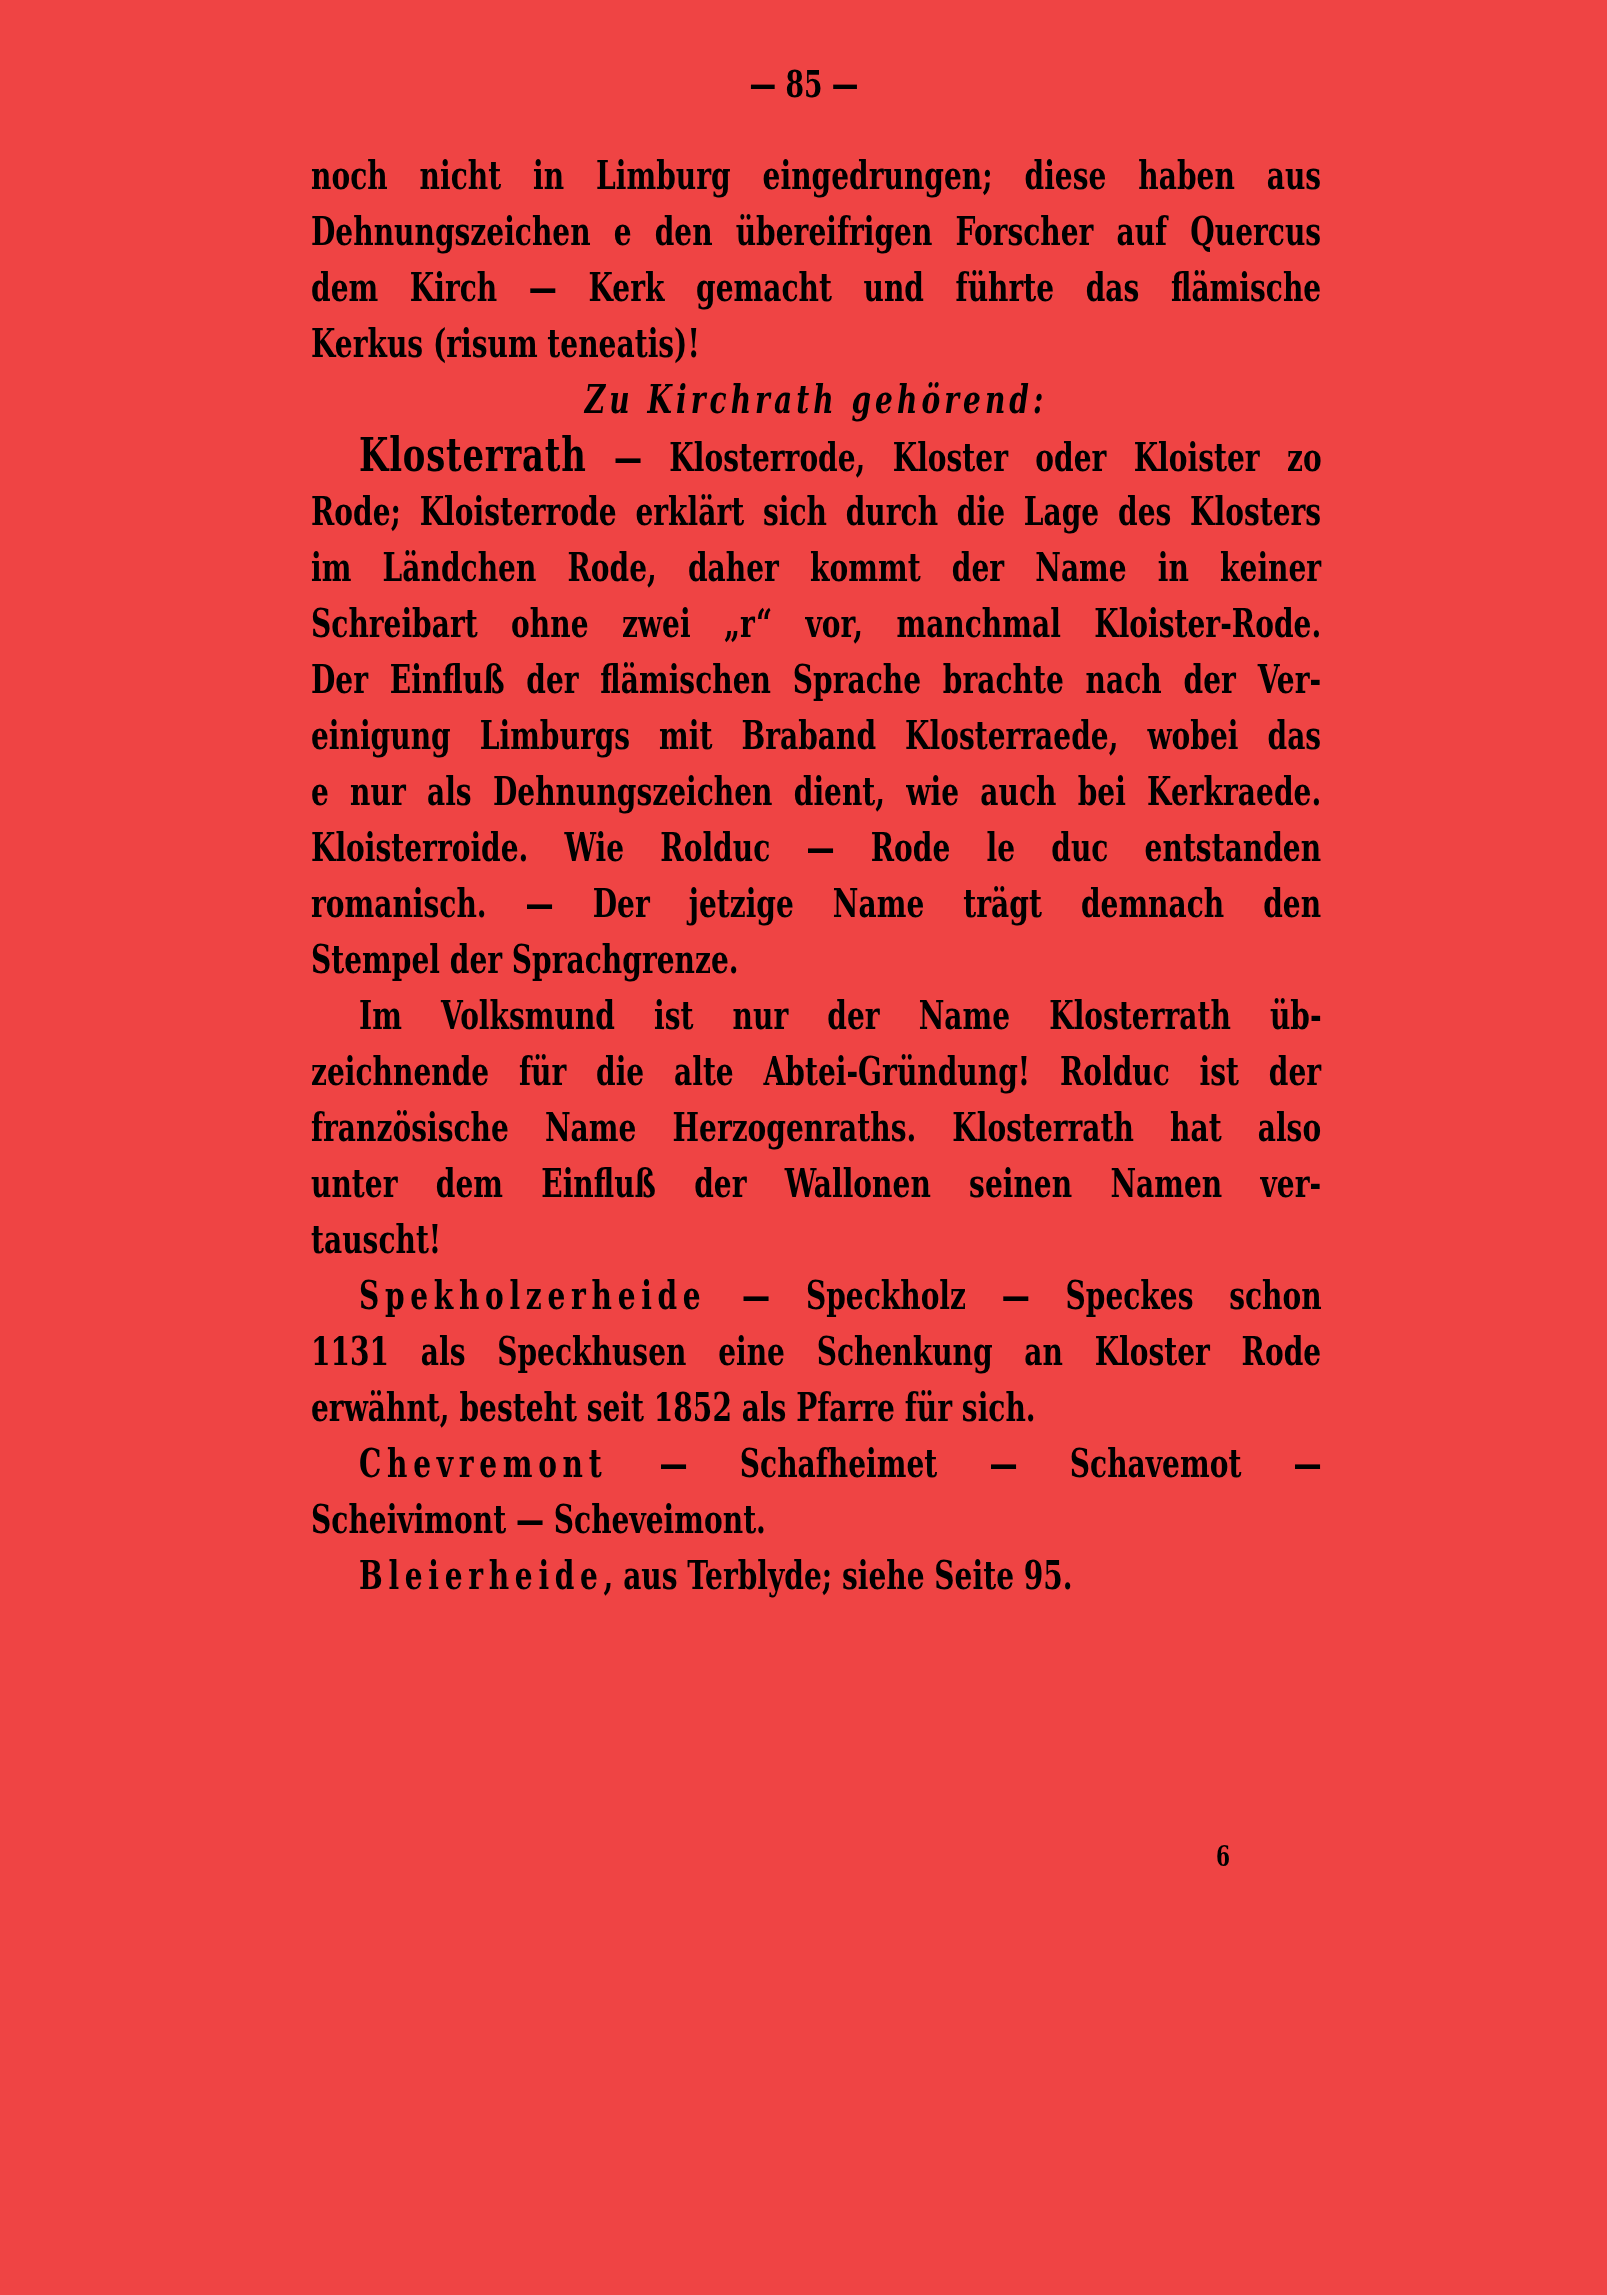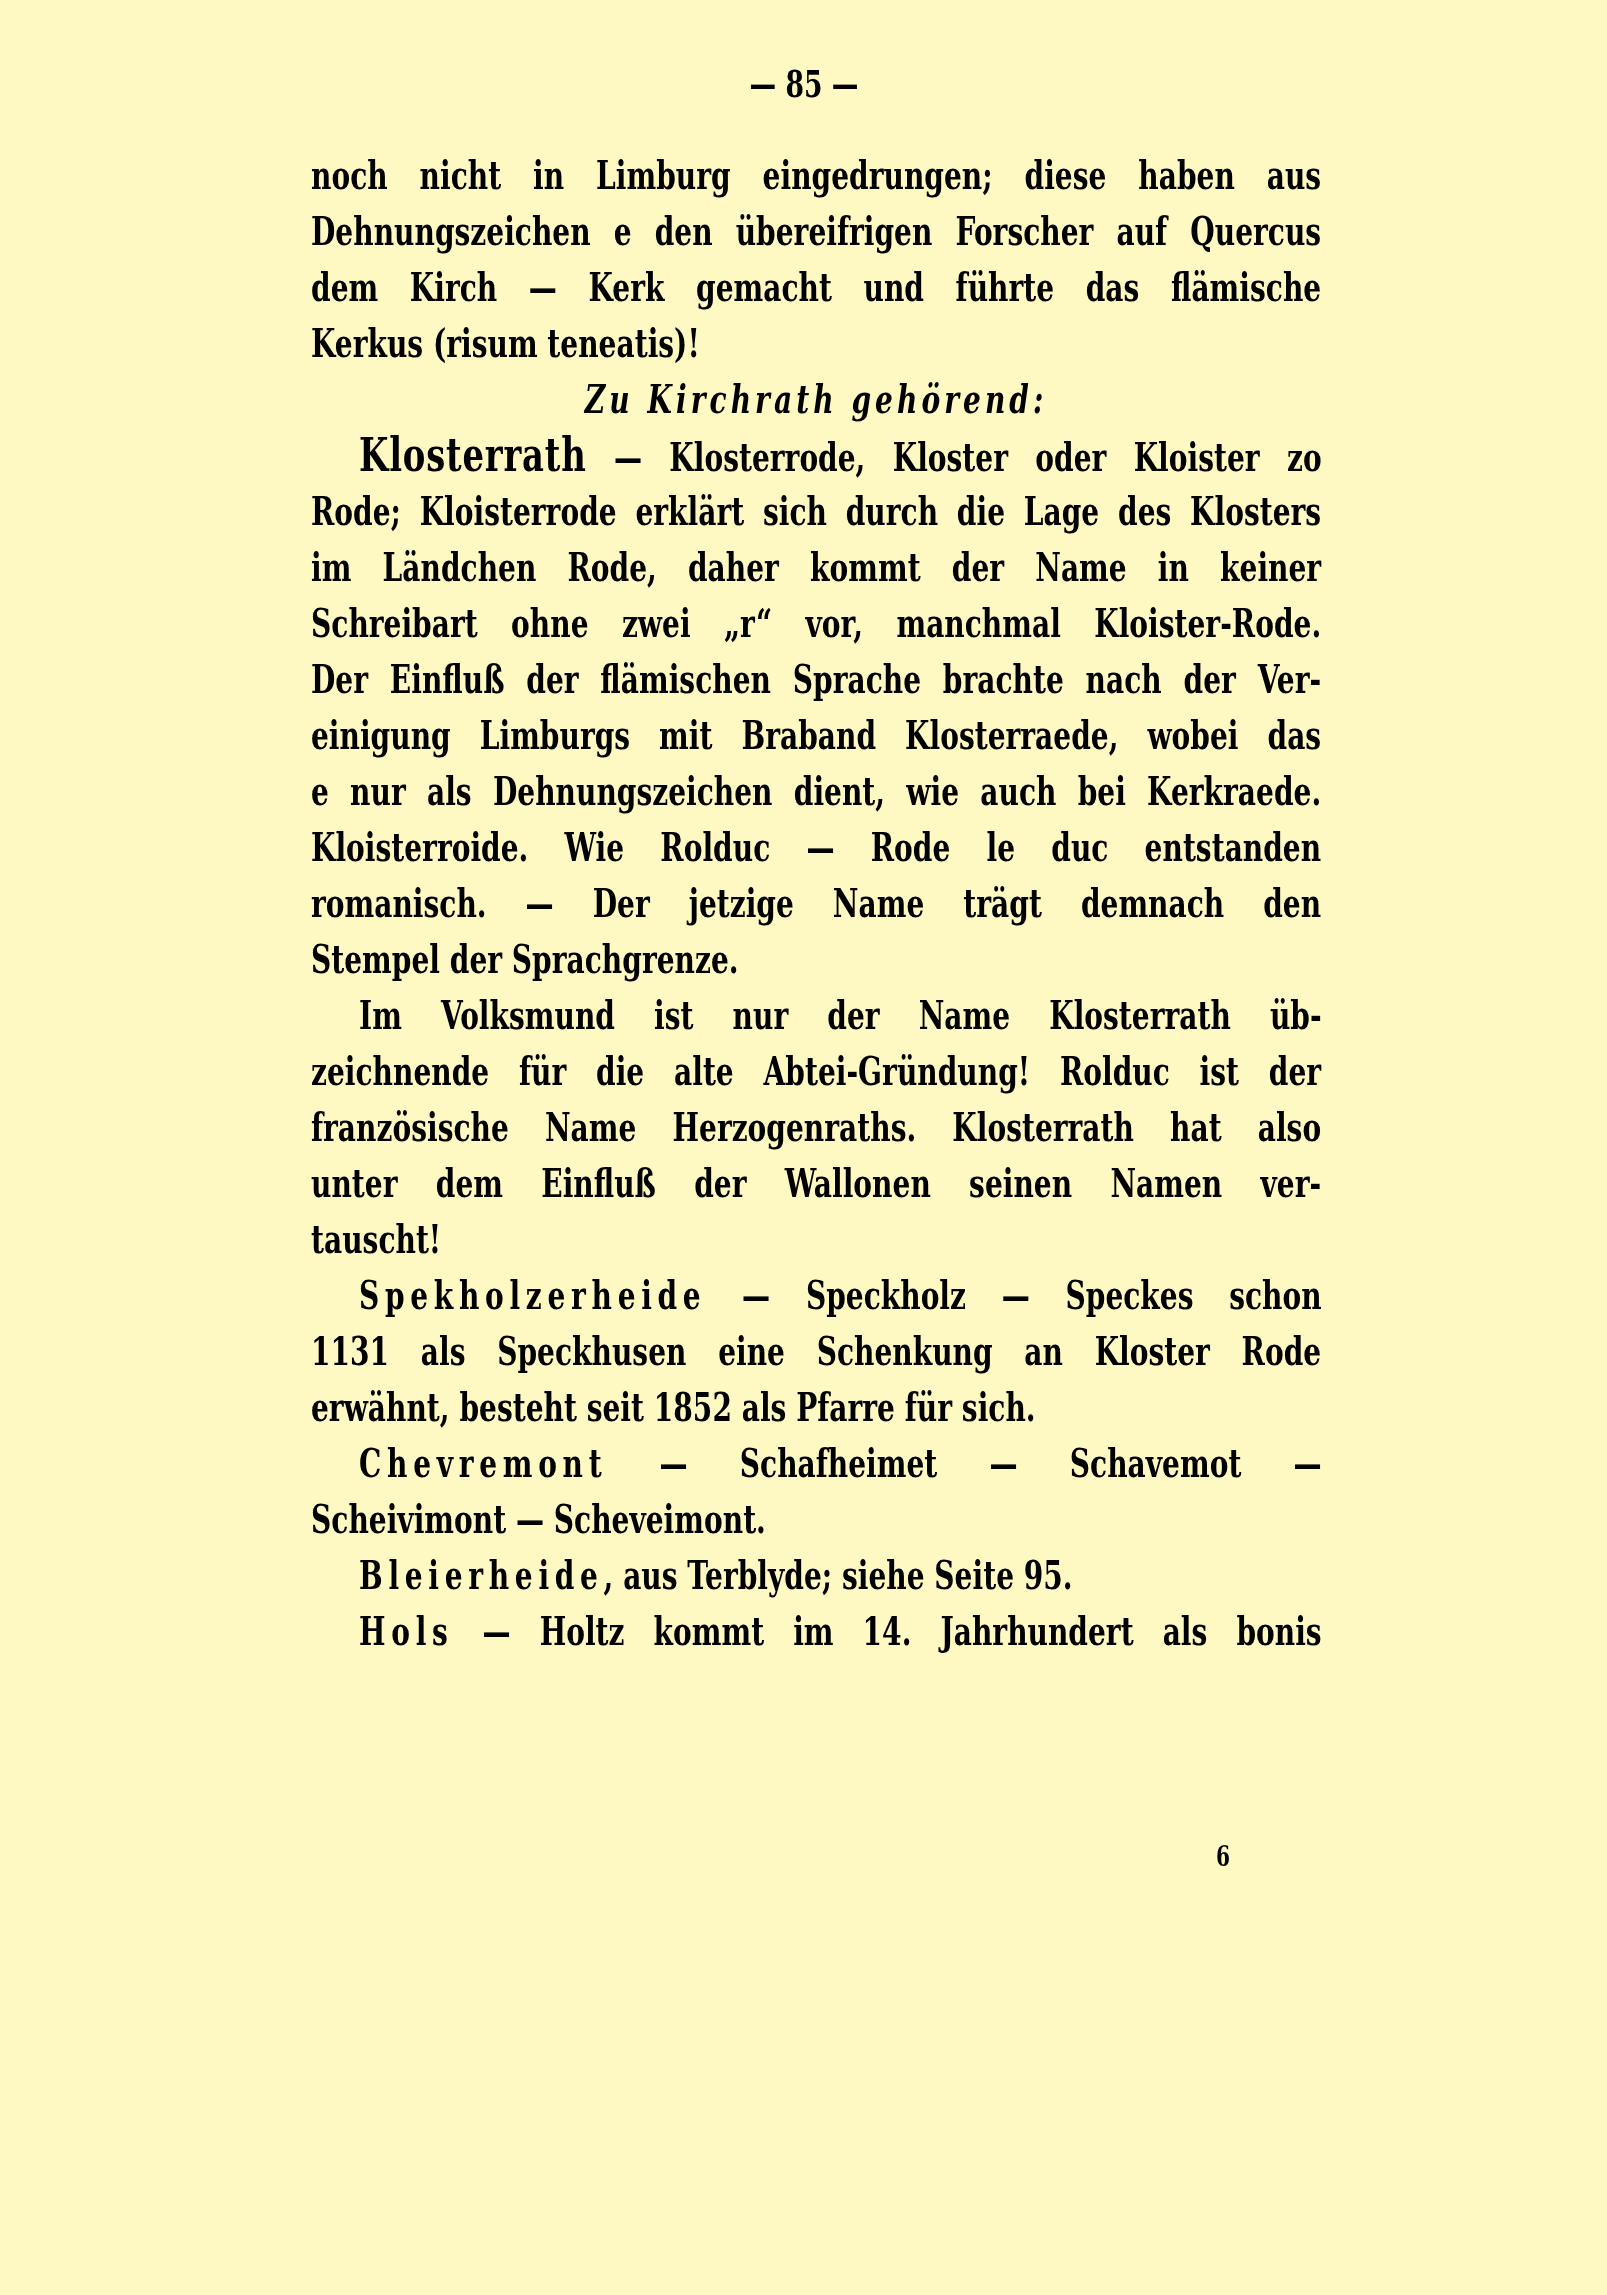--- a/index.html
+++ b/index.html
@@ -1,17 +1,17 @@
 <!DOCTYPE html>
 <html style="font-size:9px"><head>
 <meta charset="utf-8">
 <style>
   html, body { margin: 0; padding: 0; background: #ffffff; }
   body { width: 1608px; height: 2295px; position: relative; overflow: hidden; color: #000; }
-  .page { position: absolute; left: 0; top: 0; width: 1608px; height: 2295px; background: #fef9c3; }
+  .page { position: absolute; left: 0; top: 0; width: 1608px; height: 2295px; background: #ef4444; }
   .folio {
     position: absolute; top: 59px; left: 0; width: 1608px; text-align: center;
     font-family: "DejaVu Serif", serif; font-size: 37px; line-height: 51px;
     font-weight: bold; transform: scaleX(0.72); transform-origin: 804px 0;
   }
   .body-text {
     position: absolute; left: 311px; top: 147px; width: 1010px;
     font-family: "DejaVu Serif", serif; font-size: 39px; line-height: 56px;
     font-weight: bold;
   }
@@ -113,20 +113,17 @@
       </div>
     <div class="line indent">
         <span class="inner"><span class="spaced">Chevremont</span><span> — Schafheimet — Schavemot —</span></span>
       </div>
     <div class="line last">
         <span class="inner">Scheivimont — Scheveimont.</span>
       </div>
     <div class="line indent last">
         <span class="inner"><span class="spaced">Bleierheide</span><span>, aus Terblyde; siehe Seite 95.</span></span>
       </div>
-    <div class="line indent">
-        <span class="inner"><span class="spaced">Hols</span><span> — Holtz kommt im 14. Jahrhundert als bonis</span></span>
-      </div>
   </div>
 
   <div class="signature">6</div>
 </div>
 
 
 </body></html>

